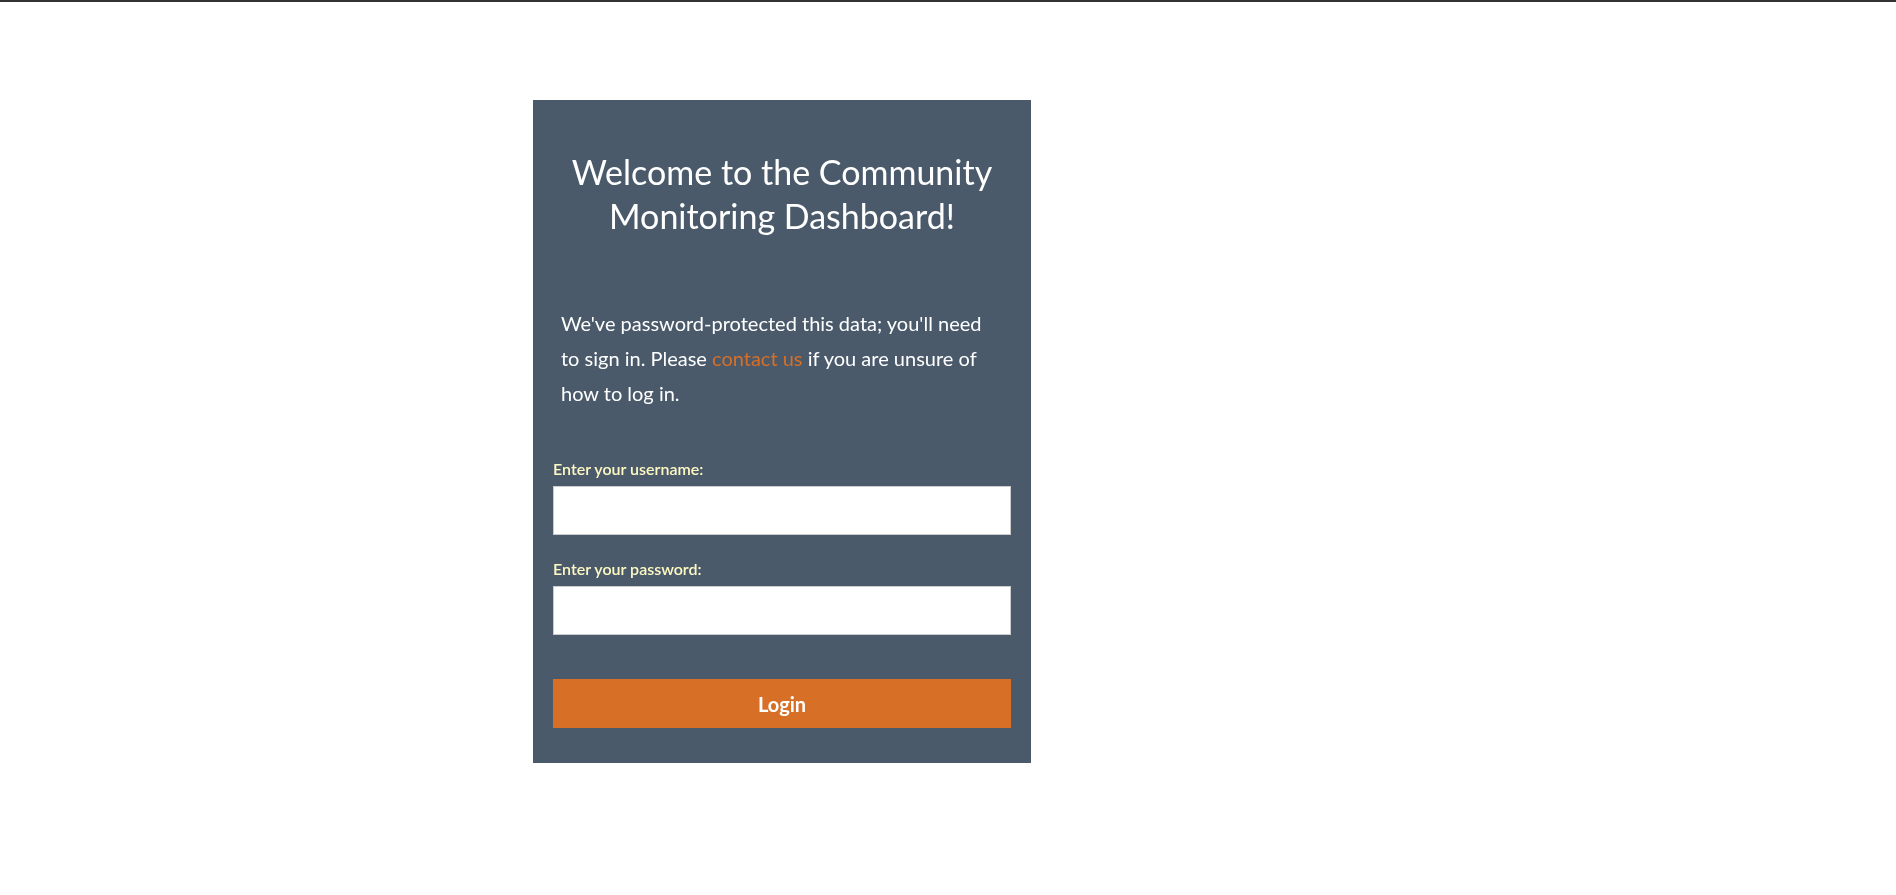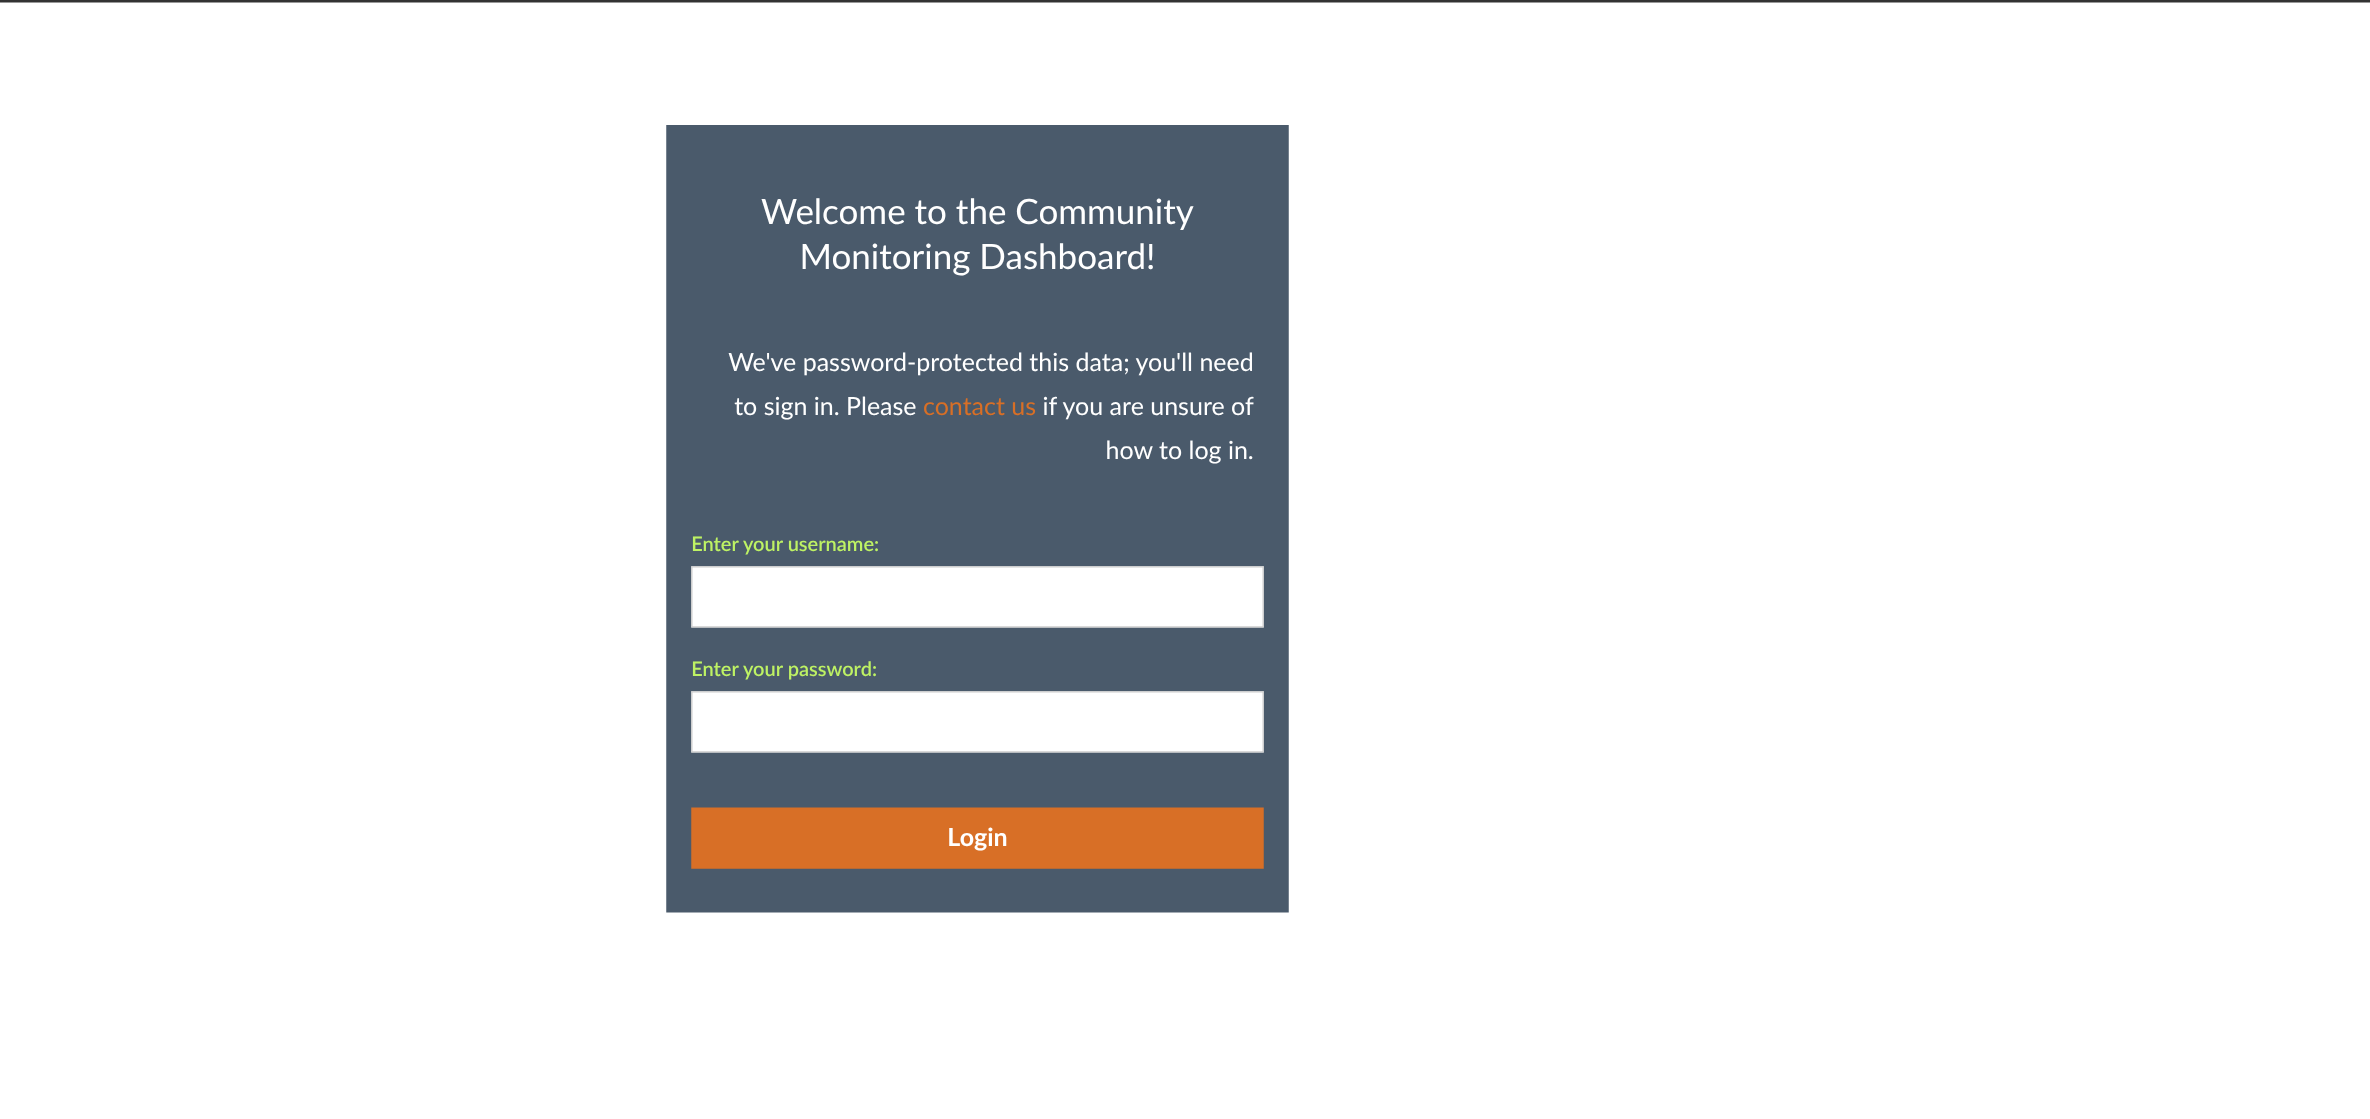--- a/index.html
+++ b/index.html
@@ -18,46 +18,46 @@
     .login-container {
       position: absolute;
       left: 533px;
       top: 98px;
       width: 498px;
       background-color: #4a5a6b;
       padding: 50px 20px 35px 20px;
     }
     .login-title {
       color: #ffffff;
-      font-size: 28px;
+      font-size: 34px;
       font-weight: 400;
       text-align: center;
       line-height: 1.3;
-      margin-bottom: 50px;
+      margin-bottom: 68px;
       padding: 0 10px;
     }
     .login-description {
       color: #ffffff;
       font-size: 20px;
       font-weight: 400;
-      text-align: right;
+      text-align: left;
       line-height: 1.75;
       margin-bottom: 48px;
       padding: 0 8px;
     }
     .login-description a {
       color: #d86f26;
       text-decoration: none;
     }
     .form-group {
       margin-bottom: 24px;
     }
     .form-label {
       display: block;
-      color: #bef264;
+      color: #fef9c3;
       font-size: 16px;
       font-weight: 600;
       margin-bottom: 8px;
     }
     .form-input {
       width: 100%;
       height: 49px;
       background-color: #ffffff;
       border: 1px solid #ccc;
       padding: 0 12px;

